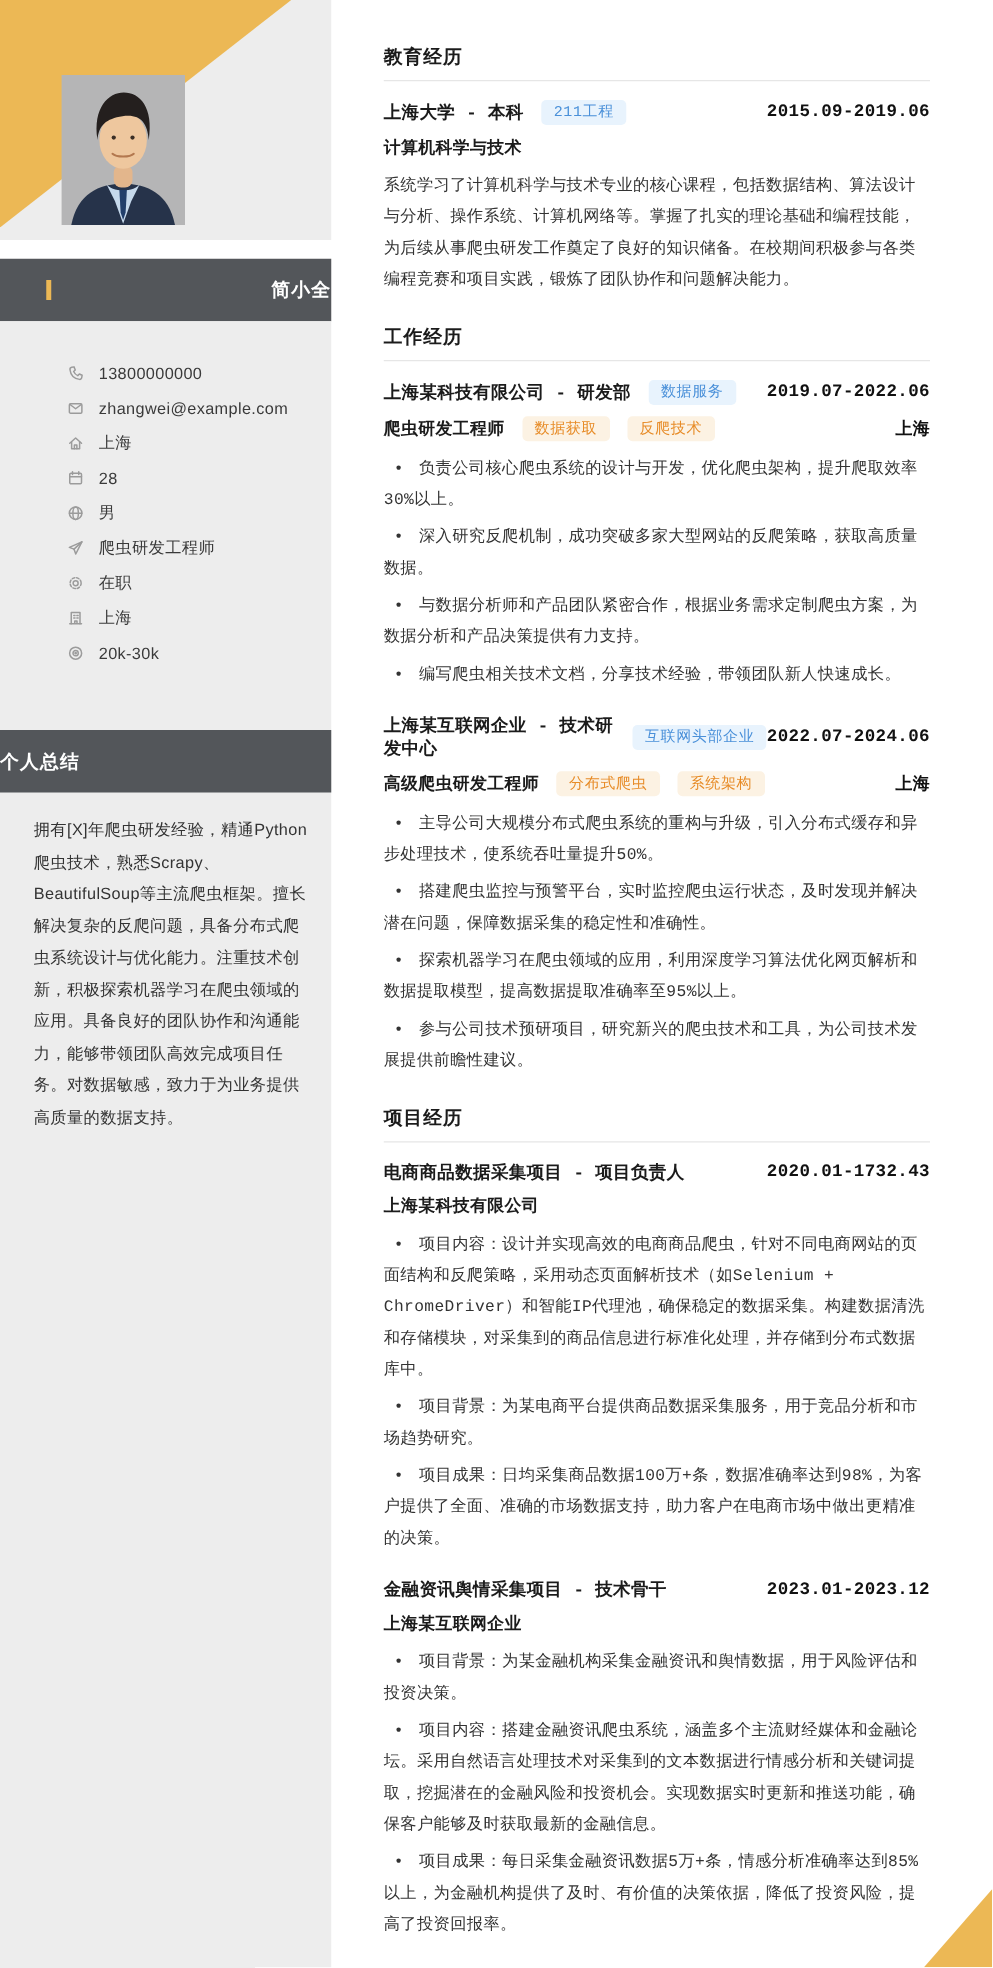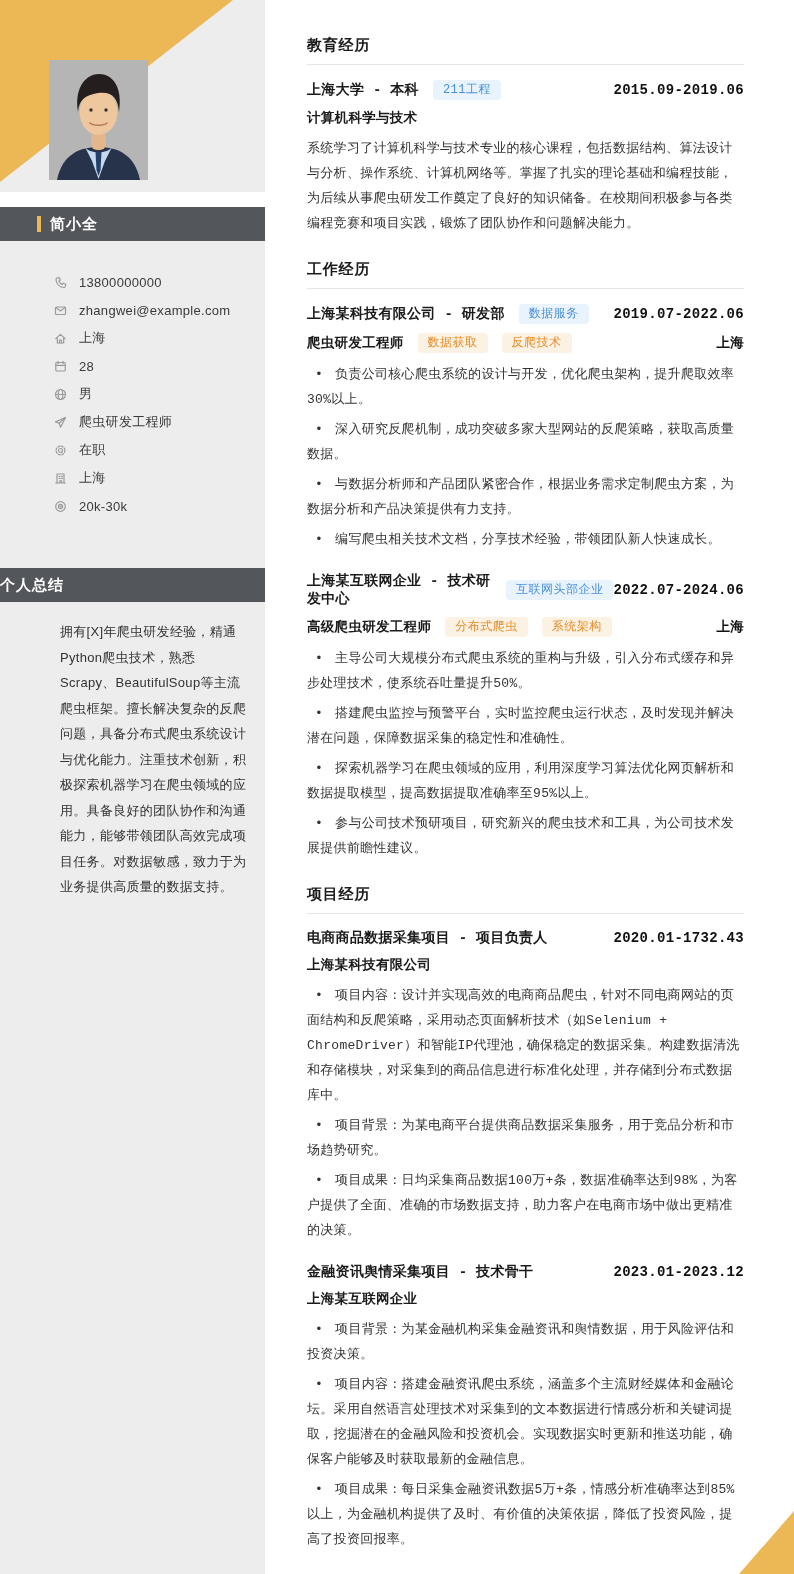--- a/index.html
+++ b/index.html
@@ -15,32 +15,32 @@
   .sidebar { width:265px; flex:0 0 265px; display:flex; flex-direction:column; }
   .photo-block { position:relative; height:192px; background:#EDEDED; }
   .corner-triangle {
     position:absolute; left:0; top:0; width:233px; height:182px;
     background:#ECB855; clip-path:polygon(0 0,100% 0,0 100%);
   }
   .photo { position:absolute; left:49px; top:60px; width:99px; height:120px; overflow:hidden; }
   .photo svg { display:block; }
   .white-gap { height:15px; background:#ffffff; }
   .dark-banner {
-    height:34px; background:#53565A; color:#ffffff; display:flex; align-items:center;
-    font-size:15px; font-weight:700; letter-spacing:1px;
+    height:50px; background:#53565A; color:#ffffff; display:flex; align-items:center;
+    font-size:15px; font-weight:700; letter-spacing:1px;justify-content:space-between;
   }
   .name-banner { padding-left:37px; }
   .gold-bar { display:inline-block; width:4px; height:16px; background:#ECB855; margin-right:9px; }
   .sidebar-body { flex:1; background:#EDEDED; display:flex; flex-direction:column; }
   .contact-list { list-style:none; margin-top:27px; }
   .contact-item { display:flex; align-items:center; height:28px; padding-left:53px; color:#3a3a3a; }
   .contact-item .cicon { width:14px; height:14px; margin-right:12px; display:inline-flex; align-items:center; justify-content:center; flex:0 0 14px; }
   .cicon svg { width:13px; height:13px; stroke:#9b9b9b; fill:none; stroke-width:1.2; stroke-linecap:round; stroke-linejoin:round; }
   .summary-banner { margin-top:48px; }
-  .summary-text { padding:17px 15px 0 60px; line-height:25.5px; color:#333; }
+  .summary-text { padding:17px 15px 0 27px; line-height:25.5px; color:#333; }
 
   
   .main { flex:1; padding:36px 50px 0 42px; position:relative;font-family:Liberation Mono, monospace; }
   .section { margin-bottom:24px; }
   .section-title {
     font-size:15px; font-weight:700; color:#1b1b1b; letter-spacing:0.8px;
     padding-bottom:9px; border-bottom:1px solid #e6e6e6; margin-bottom:15px;
   }
   .entry { margin-bottom:16px; }
   .entry-row { display:flex; align-items:center; margin-bottom:9px; }

